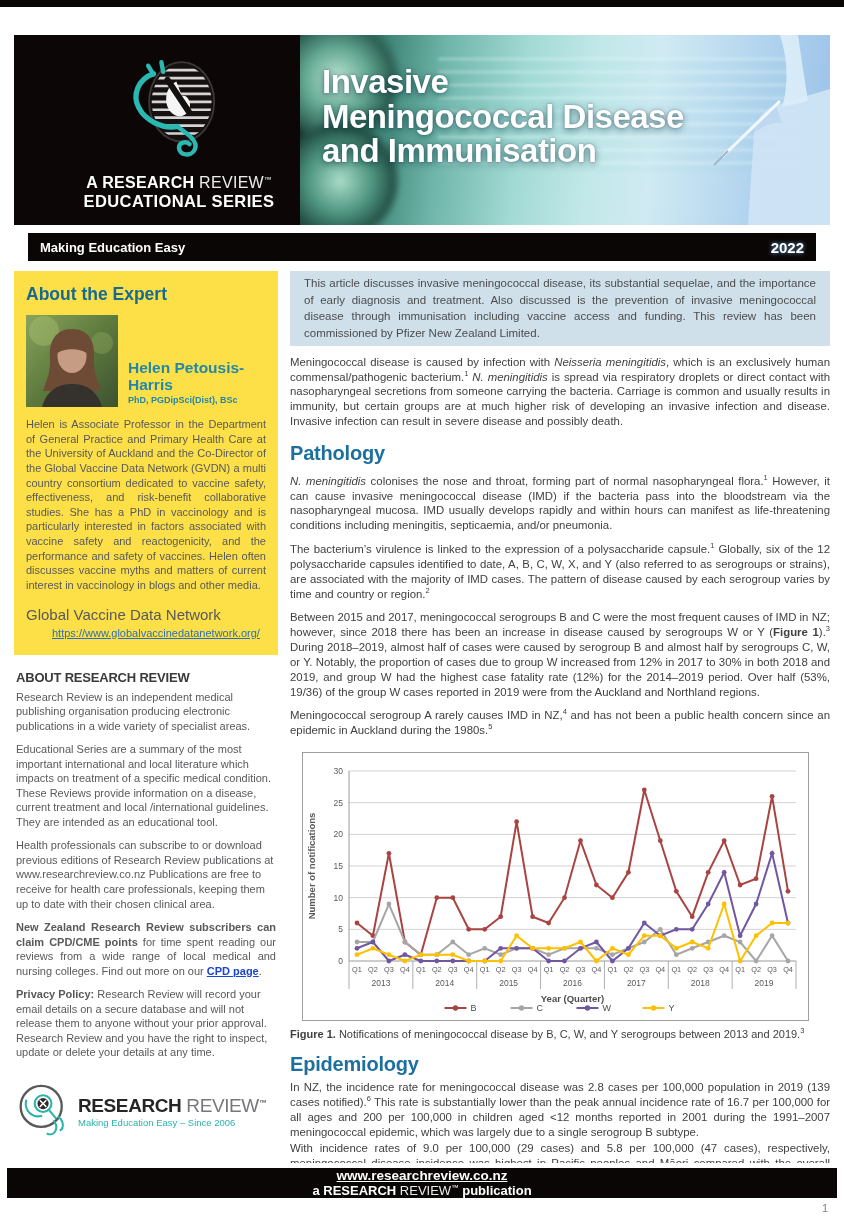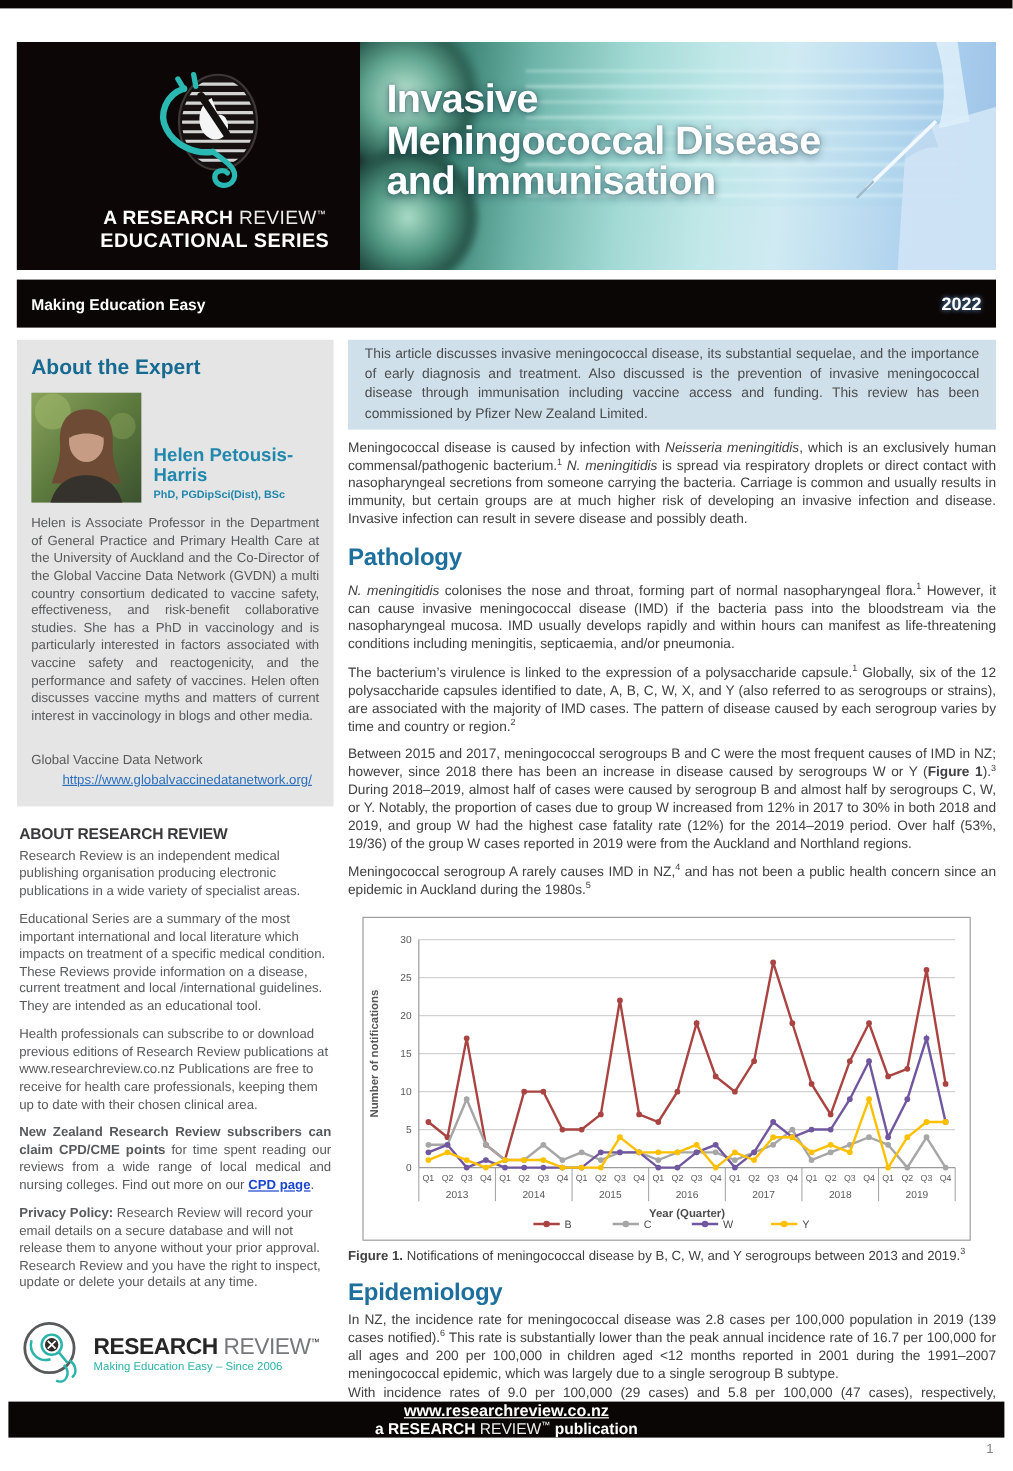--- a/index.html
+++ b/index.html
@@ -24,40 +24,40 @@
   .bact2 { left:-20px; top:86px; width:120px; height:120px;
     background:radial-gradient(circle,#a9dcc8 0%,#4e9580 38%,#27564a 62%,rgba(20,50,44,0) 74%); }
   .streaks { position:absolute; left:26%; right:6%; top:12%; height:60%; opacity:.55; filter:blur(1.5px);
     background:repeating-linear-gradient(180deg, rgba(235,252,252,.8) 0 2px, rgba(130,205,210,.12) 2px 13px); }
   .hand-svg { position:absolute; right:0; top:0; height:100%; }
   .page-title { position:absolute; left:22px; top:30px; color:#ffffff; font-weight:bold;
     font-size:33px; line-height:1.05; letter-spacing:-.5px;
     text-shadow:0 2px 7px rgba(5,45,60,.6), 0 0 2px rgba(5,45,60,.4); }
 
   
-  .mee-bar { margin:8px 14px 0; height:40px; background:#0b0606; color:#fff;
+  .mee-bar { margin:8px 28px 0; height:28px; background:#0b0606; color:#fff;
     display:flex; align-items:center; justify-content:space-between; padding:4px 12px; }
   .mee-left { font-weight:bold; font-size:13px; }
   .mee-year { font-weight:bold; font-size:15px; text-shadow:0 0 4px rgba(120,190,255,.8); }
 
   
   .content { margin:10px 14px 0; display:flex; gap:12px; height:892px; overflow:hidden; }
   .sidebar { flex:0 0 264px; }
   .main { flex:1; min-width:0; }
 
   
-  .expert-box { background:#e5e5e5; padding:13px 12px 14px; }
+  .expert-box { background:#fde047; padding:13px 12px 14px; }
   .expert-heading { color:#176a91; font-size:17.5px; font-weight:bold; margin-bottom:10px; }
   .expert-top { display:flex; align-items:flex-end; gap:10px; margin-bottom:10px; }
   .expert-photo { width:92px; height:92px; flex:0 0 92px; }
   .expert-nameblock { padding-bottom:2px; }
   .expert-name { color:#2187ad; font-weight:bold; font-size:15.5px; line-height:1.05; }
   .expert-creds { color:#2187ad; font-weight:bold; font-size:9px; margin-top:2px; }
   .expert-bio { font-size:11px; line-height:1.33; color:#58595b; text-align:justify; }
-  .expert-org { font-size:11px; color:#58595b; margin-top:23px; }
+  .expert-org { font-size:15px; color:#58595b; margin-top:13px; }
   .expert-link { font-size:11px; color:#2a6fbd; text-decoration:underline; cursor:pointer; display:inline-block;margin-left:26px; }
 
   .sb-h { font-size:13px; font-weight:bold; color:#3a3a3c; letter-spacing:-.2px; line-height:1.1; margin:16px 2px 5px; }
   .sb-p { font-size:11px; line-height:1.32; color:#58595b; margin:0 2px 9px; }
   .sb-p.justify { text-align:justify; }
   .sb-logo { display:flex; align-items:center; gap:6px; margin:22px 0 0 2px; }
   .sb-logo-text { color:#262626; font-size:19px; letter-spacing:-.4px; line-height:1; }
   .sb-logo-tagline { color:#2ab3ab; font-size:9.5px; margin-top:2px; }
 
   

